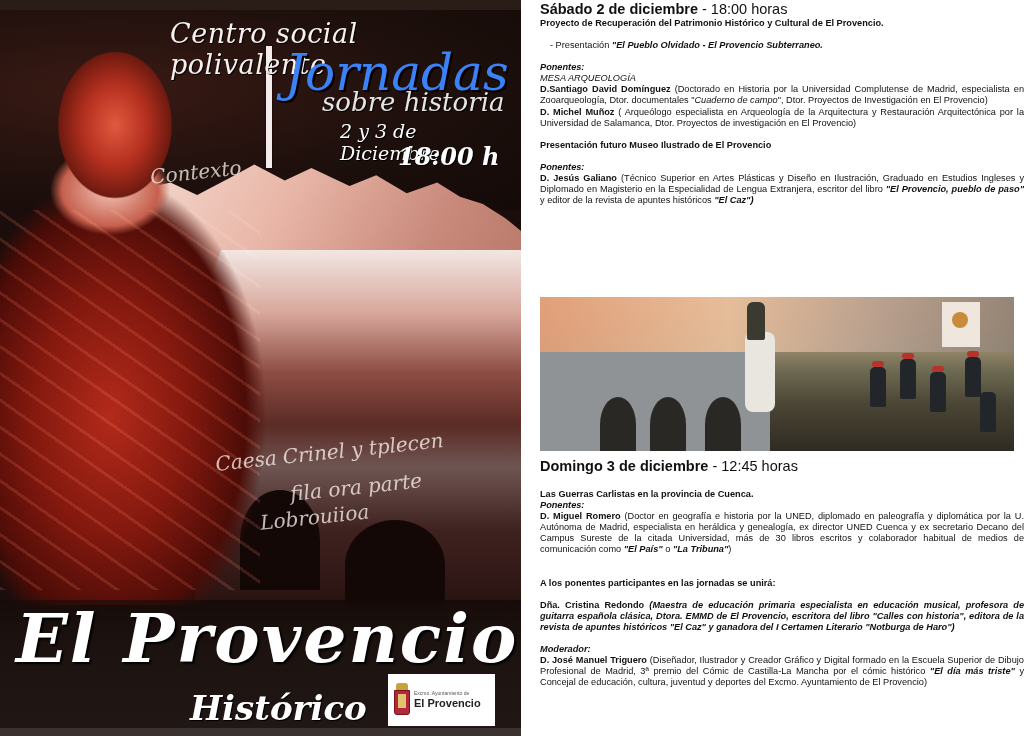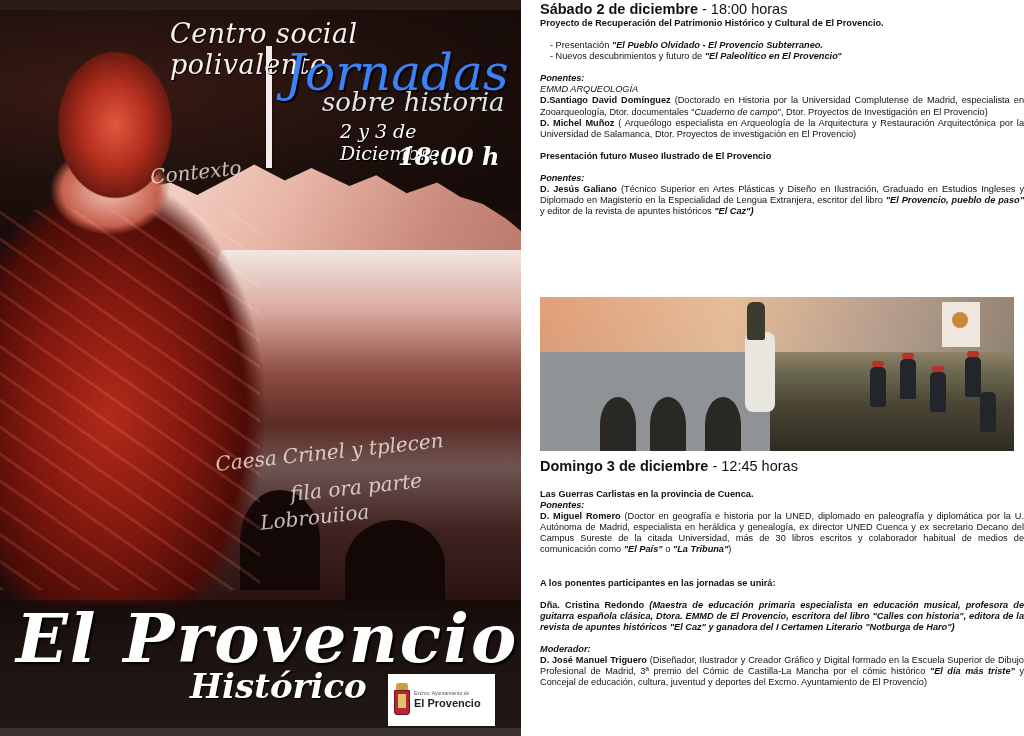--- a/index.html
+++ b/index.html
@@ -49,21 +49,21 @@
     .t-sobre { position:absolute; left:322px; top:87px; font-family:"DejaVu Serif", serif; font-style:italic;
       font-size:26px; color:#e5e5e5; text-shadow: 1px 1px 0 #000; }
     .t-dias { position:absolute; left:340px; top:120px; font-family:"DejaVu Serif", serif; font-style:italic;
       font-size:19px; color:#ffffff; text-shadow: 1px 1px 0 #000; }
     .t-hora { position:absolute; left:398px; top:142px; font-family:"DejaVu Serif", serif; font-style:italic; font-weight:bold;
       font-size:24px; color:#ffffff; text-shadow: 1px 1px 0 #000; }
     .poster-bar { position:absolute; left:266px; top:46px; width:6px; height:122px; background:#f3ecea; box-shadow: 0 0 2px #000; }
 
     .t-elprovencio { position:absolute; left:16px; top:598px; font-family:"DejaVu Serif", serif; font-style:italic; font-weight:bold;
       font-size:68px; color:#ffffff; letter-spacing:2px; text-shadow: 2px 2px 2px #000; white-space:nowrap; }
-    .t-historico { position:absolute; left:190px; top:666px; font-family:"DejaVu Serif", serif; font-style:italic; font-weight:bold;
+    .t-historico { position:absolute; left:190px; top:688px; font-family:"DejaVu Serif", serif; font-style:italic; font-weight:bold;
       font-size:34px; color:#ffffff; text-shadow: 1px 1px 1px #000; }
 
     .logo-box { position:absolute; left:388px; top:674px; width:107px; height:52px; background:#ffffff;
       display:flex; align-items:center; padding: 4px 6px; gap:4px; }
     .logo-shield { width:16px; height:34px; position:relative; flex: 0 0 16px; }
     .logo-crown { position:absolute; left:2px; top:0; width:12px; height:7px; background:#c7a13b; border-radius:3px 3px 0 0; }
     .logo-field { position:absolute; left:0; top:7px; width:16px; height:25px; background:#b0283a; border:1px solid #7d1020;
       border-radius: 0 0 3px 3px; }
     .logo-inner { position:absolute; left:4px; top:11px; width:8px; height:14px; background:#e0c36a; }
     .logo-text { display:flex; flex-direction:column; line-height:1; }
@@ -141,26 +141,23 @@
 
   <div class="prog-text" style="top:1px;">
     <div class="day-heading">
       <span>Sábado 2 de diciembre</span><span class="time"> - 18:00 horas</span>
     </div>
     <div class="b">Proyecto de Recuperación del Patrimonio Histórico y Cultural de El Provencio.</div>
     <div style="height:11px;"></div>
     <div class="list-item">
       <span>- Presentación </span><span class="bi">"El Pueblo Olvidado - El Provencio Subterraneo.</span>
     </div>
-    <div class="list-item">
-      <span>- Nuevos descubrimientos y futuro de </span><span class="bi">"El Paleolítico en El Provencio</span><span class="b">"</span>
-    </div>
     <div style="height:11px;"></div>
     <div class="bi">Ponentes:</div>
-    <div class="i">EMMD ARQUEOLOGÍA</div>
+    <div class="i">MESA ARQUEOLOGÍA</div>
     <div class="just">
       <span class="b">D.Santiago David Domínguez</span><span> (Doctorado en Historia por la Universidad Complutense de Madrid, especialista en Zooarqueología, Dtor. documentales "</span><span class="i">Cuaderno de campo</span><span>", Dtor. Proyectos de Investigación en El Provencio)</span>
     </div>
     <div class="just">
       <span class="b">D. Michel Muñoz</span><span> ( Arqueólogo especialista en Arqueología de la Arquitectura y Restauración Arquitectónica por la Universidad de Salamanca, Dtor. Proyectos de investigación en El Provencio)</span>
     </div>
     <div style="height:11px;"></div>
     <div class="b">Presentación futuro Museo Ilustrado de El Provencio</div>
     <div style="height:11px;"></div>
     <div class="bi">Ponentes:</div>

